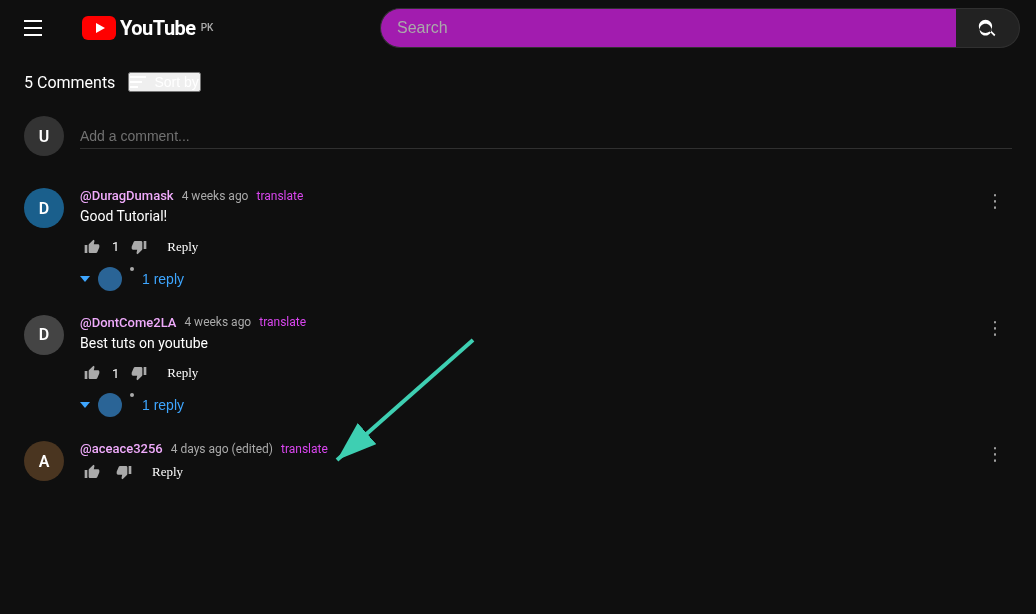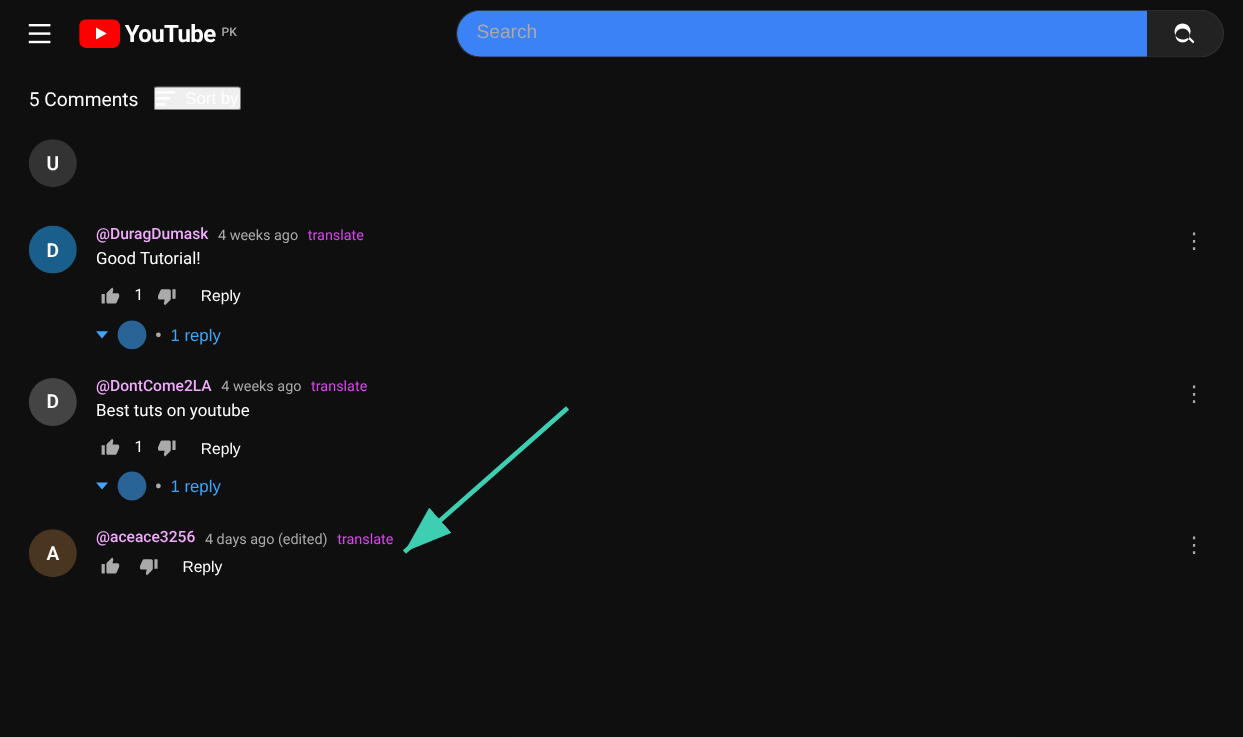--- a/index.html
+++ b/index.html
@@ -13,21 +13,21 @@
       overflow: hidden;
     }
 
     
     .header {
       display: flex;
       align-items: center;
       padding: 0 16px;
       height: 56px;
       background: #0f0f0f;
-      gap: 16px;
+      gap: 32px;
     }
     .hamburger {
       display: flex;
       flex-direction: column;
       gap: 5px;
       cursor: pointer;
       padding: 8px;
     }
     .hamburger span {
       display: block;
@@ -60,21 +60,21 @@
       margin-top: 6px;
     }
     .search-container {
       display: flex;
       flex: 1;
       max-width: 640px;
       margin-left: auto;
     }
     .search-input {
       flex: 1;
-      background: #3b82f6;
+      background: #a21caf;
       border: 1px solid #303030;
       border-right: none;
       border-radius: 40px 0 0 40px;
       padding: 8px 16px;
       color: #fff;
       font-size: 16px;
       outline: none;
       height: 40px;
     }
     .search-input::placeholder {
@@ -235,26 +235,26 @@
       color: #fff;
     }
     .reply-btn {
       background: none;
       border: none;
       color: #fff;
       font-size: 13px;
       font-weight: 500;
       cursor: pointer;
       padding: 4px 8px;
+      font-family: Liberation Serif, serif;
     }
 
     
     .replies-section {
       display: flex;
-      align-items: center;
       gap: 8px;
       margin-top: 8px;
     }
     .expand-replies {
       display: flex;
       align-items: center;
       gap: 6px;
       background: none;
       border: none;
       color: #3ea6ff;
@@ -345,20 +345,23 @@
         <span></span>
       </div>
       <span>Sort by</span>
     </button>
   </div>
 
   <div class="add-comment-row">
     <div class="avatar avatar-dark">
       <div class="avatar-placeholder">U</div>
     </div>
+    <div class="comment-input-wrapper">
+      <input class="comment-input" type="text" placeholder="Add a comment..." style="">
+    </div>
   </div>
 
   <div class="comment-item">
     <div class="avatar avatar-blue">
       <div class="avatar-placeholder" style="background:#1a5f8c;">D</div>
     </div>
     <div class="comment-body">
       <div class="comment-meta">
         <span class="comment-author">@DuragDumask</span>
         <span class="comment-time">4 weeks ago</span>

